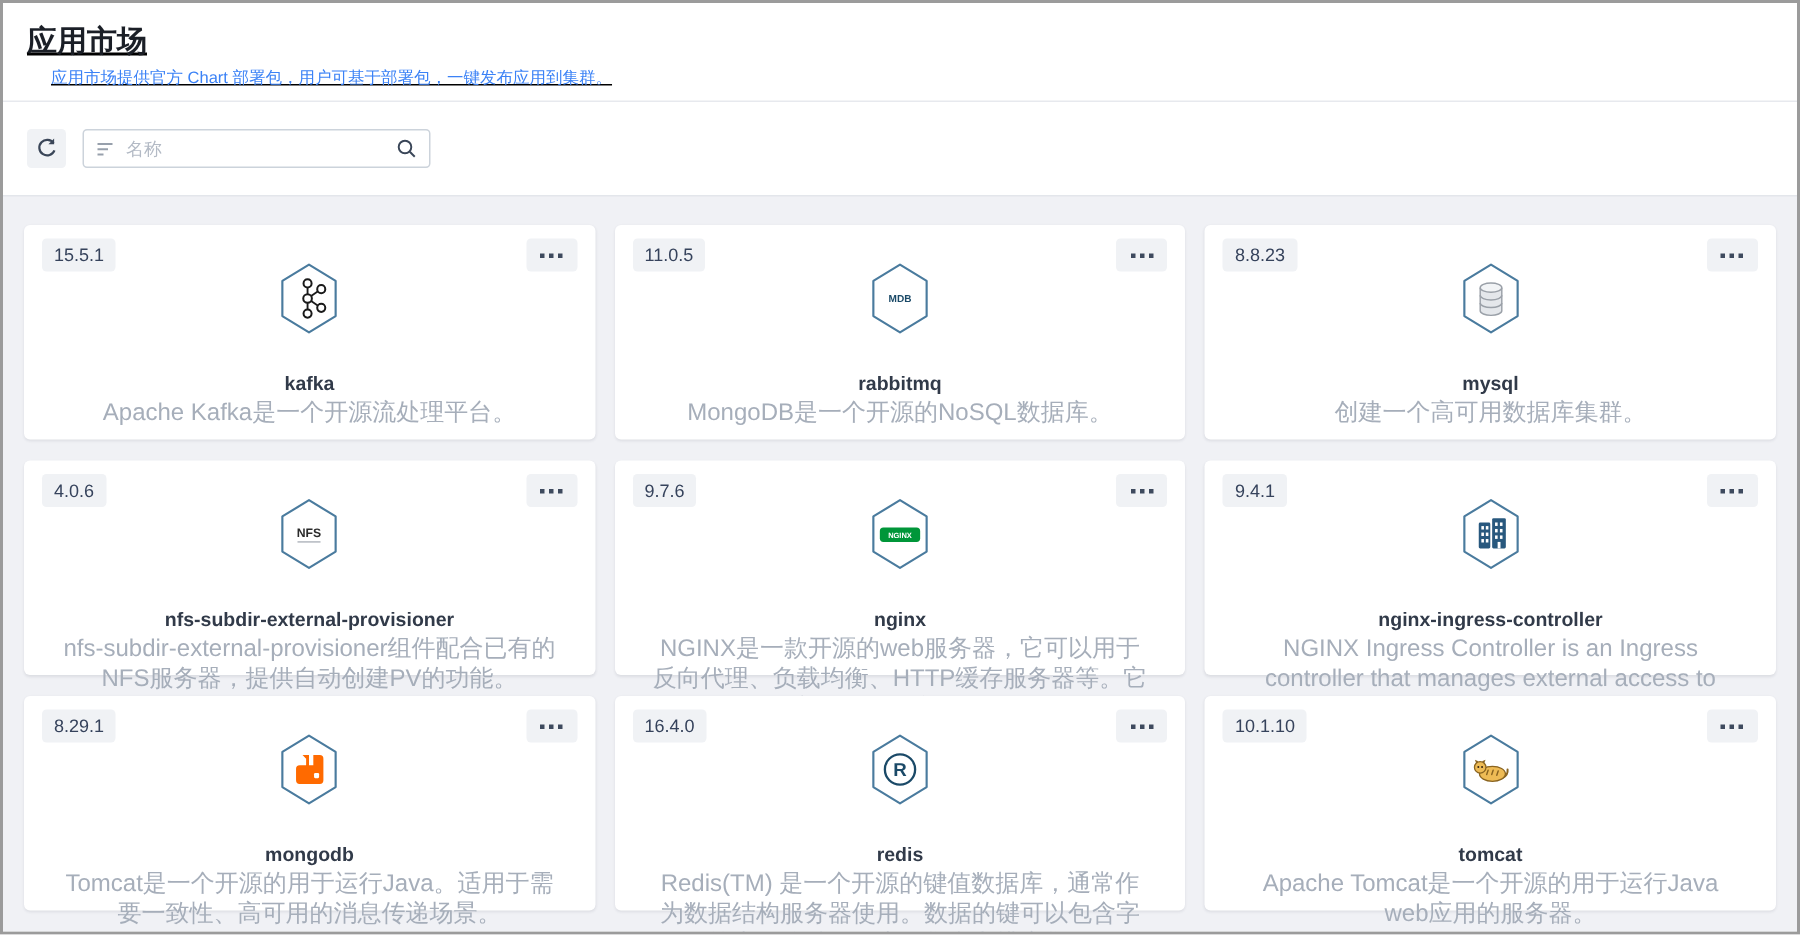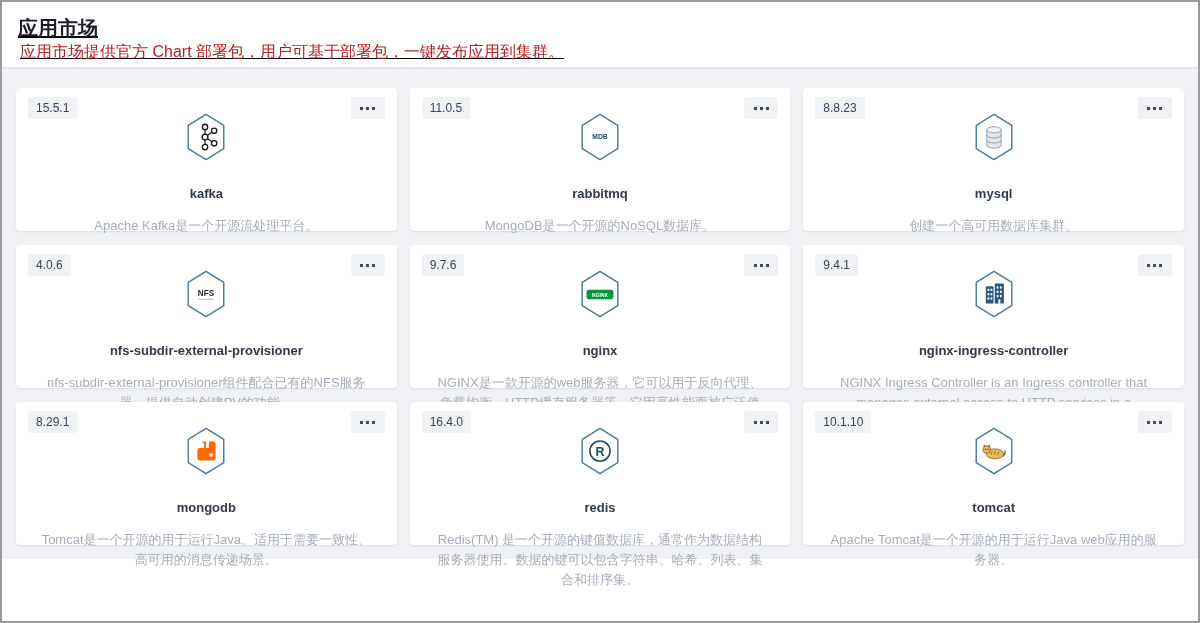--- a/index.html
+++ b/index.html
@@ -4,21 +4,21 @@
 <style>
   html,body{margin:0;padding:0;background:#e8e8e8;}
   *{box-sizing:border-box;}
   .page{
     width:1200px;height:623px;border:2px solid #9b9b9b;background:#fff;
     font-family:"Liberation Sans","DejaVu Sans",sans-serif;overflow:hidden;
   }
   
   .page-header{padding:14px 16px 0;height:66px;border-bottom:1px solid #e7e9ee;text-decoration:underline;}
   .page-title{margin:0;font-size:20px;line-height:24px;font-weight:700;color:#1b1f27;}
-  .page-subtitle{margin:5px 2px 0;font-size:16px;line-height:14px;color:#b91c1c;}
+  .page-subtitle{margin:5px 16px 0;font-size:11px;line-height:14px;color:#3b82f6;}
   
   .toolbar{height:62px;display:flex;align-items:center;gap:11px;padding:0 16px;background:#fff;}
   .refresh-btn{width:26px;height:26px;background:#f0f2f5;border:none;border-radius:3px;
     display:flex;align-items:center;justify-content:center;cursor:pointer;padding:0;}
   .search-box{width:232px;height:26px;background:#fff;border:1px solid #ccd3db;border-radius:3px;
     display:flex;align-items:center;padding:0 8px;gap:6px;}
   .search-input{border:none;outline:none;flex:1;font-size:12px;color:#36435c;min-width:0;background:transparent;}
   .search-input::placeholder{color:#b3bac5;}
   
   .content{background:#f0f1f5;border-top:1px solid #e3e6eb;height:491px;
@@ -27,32 +27,58 @@
   .card{background:#fff;border-radius:4px;box-shadow:0 1px 2px rgba(36,46,66,.10);
     padding:9px 12px;display:flex;flex-direction:column;align-items:center;cursor:pointer;}
   .card-top{width:100%;display:flex;justify-content:space-between;align-items:flex-start;height:22px;}
   .badge{background:#f0f2f5;color:#36435c;font-size:12px;line-height:16px;padding:3px 8px;border-radius:3px;}
   .more-btn{background:#f0f2f5;border:none;border-radius:3px;width:34px;height:22px;
     display:flex;align-items:center;justify-content:center;cursor:pointer;padding:0;}
   .dots{display:flex;gap:3px;}
   .dot{width:3px;height:3px;background:#3e4a5e;display:block;}
   .hex-wrap{margin-top:-6px;width:44px;height:48px;flex:0 0 auto;}
   .app-name{margin-top:25px;font-size:13px;font-weight:700;color:#313a49;line-height:16px;}
-  .app-desc{margin-top:14px;font-size:13px;color:#a6aeba;line-height:20px;text-align:center;padding:0 12px;}
+  .app-desc{margin-top:2px;font-size:16px;color:#a6aeba;line-height:20px;text-align:center;padding:0 12px;}
 </style>
 </head>
 <body>
 
 <div class="page">
 
   <div class="page-header">
     <h1 class="page-title">应用市场</h1>
     <p class="page-subtitle">应用市场提供官方 Chart 部署包，用户可基于部署包，一键发布应用到集群。</p>
   </div>
 
+  <div class="toolbar">
+    <button class="refresh-btn">
+      <span style="display:flex">
+        <svg width="16" height="16" viewBox="0 0 16 16">
+          <path d="M12.7 4.4 A5.2 5.2 0 1 0 13.3 9.2" fill="none" stroke="#3a4658" stroke-width="1.5"></path>
+          <path d="M13.1 1.4 L13.1 5.2 L9.3 5.2 Z" fill="#3a4658"></path>
+        </svg>
+      </span>
+    </button>
+    <div class="search-box">
+      <span style="display:flex">
+        <svg width="12" height="12" viewBox="0 0 12 12">
+          <line x1="1" y1="3" x2="11" y2="3" stroke="#97a0ac" stroke-width="1.3"></line>
+          <line x1="1" y1="6.5" x2="8" y2="6.5" stroke="#97a0ac" stroke-width="1.3"></line>
+          <line x1="1" y1="10" x2="5" y2="10" stroke="#97a0ac" stroke-width="1.3"></line>
+        </svg>
+      </span>
+      <input class="search-input" type="text" placeholder="名称" style="">
+      <span style="display:flex;cursor:pointer">
+        <svg width="14" height="14" viewBox="0 0 14 14">
+          <circle cx="6" cy="6" r="4.2" fill="none" stroke="#3a4658" stroke-width="1.3"></circle>
+          <line x1="9.2" y1="9.2" x2="12.5" y2="12.5" stroke="#3a4658" stroke-width="1.3"></line>
+        </svg>
+      </span>
+    </div>
+  </div>
 
   <div class="content">
 
     <div class="card">
       <div class="card-top">
         <span class="badge">15.5.1</span>
         <button class="more-btn">
           <span class="dots">
               <i class="dot"></i>
               <i class="dot"></i>

